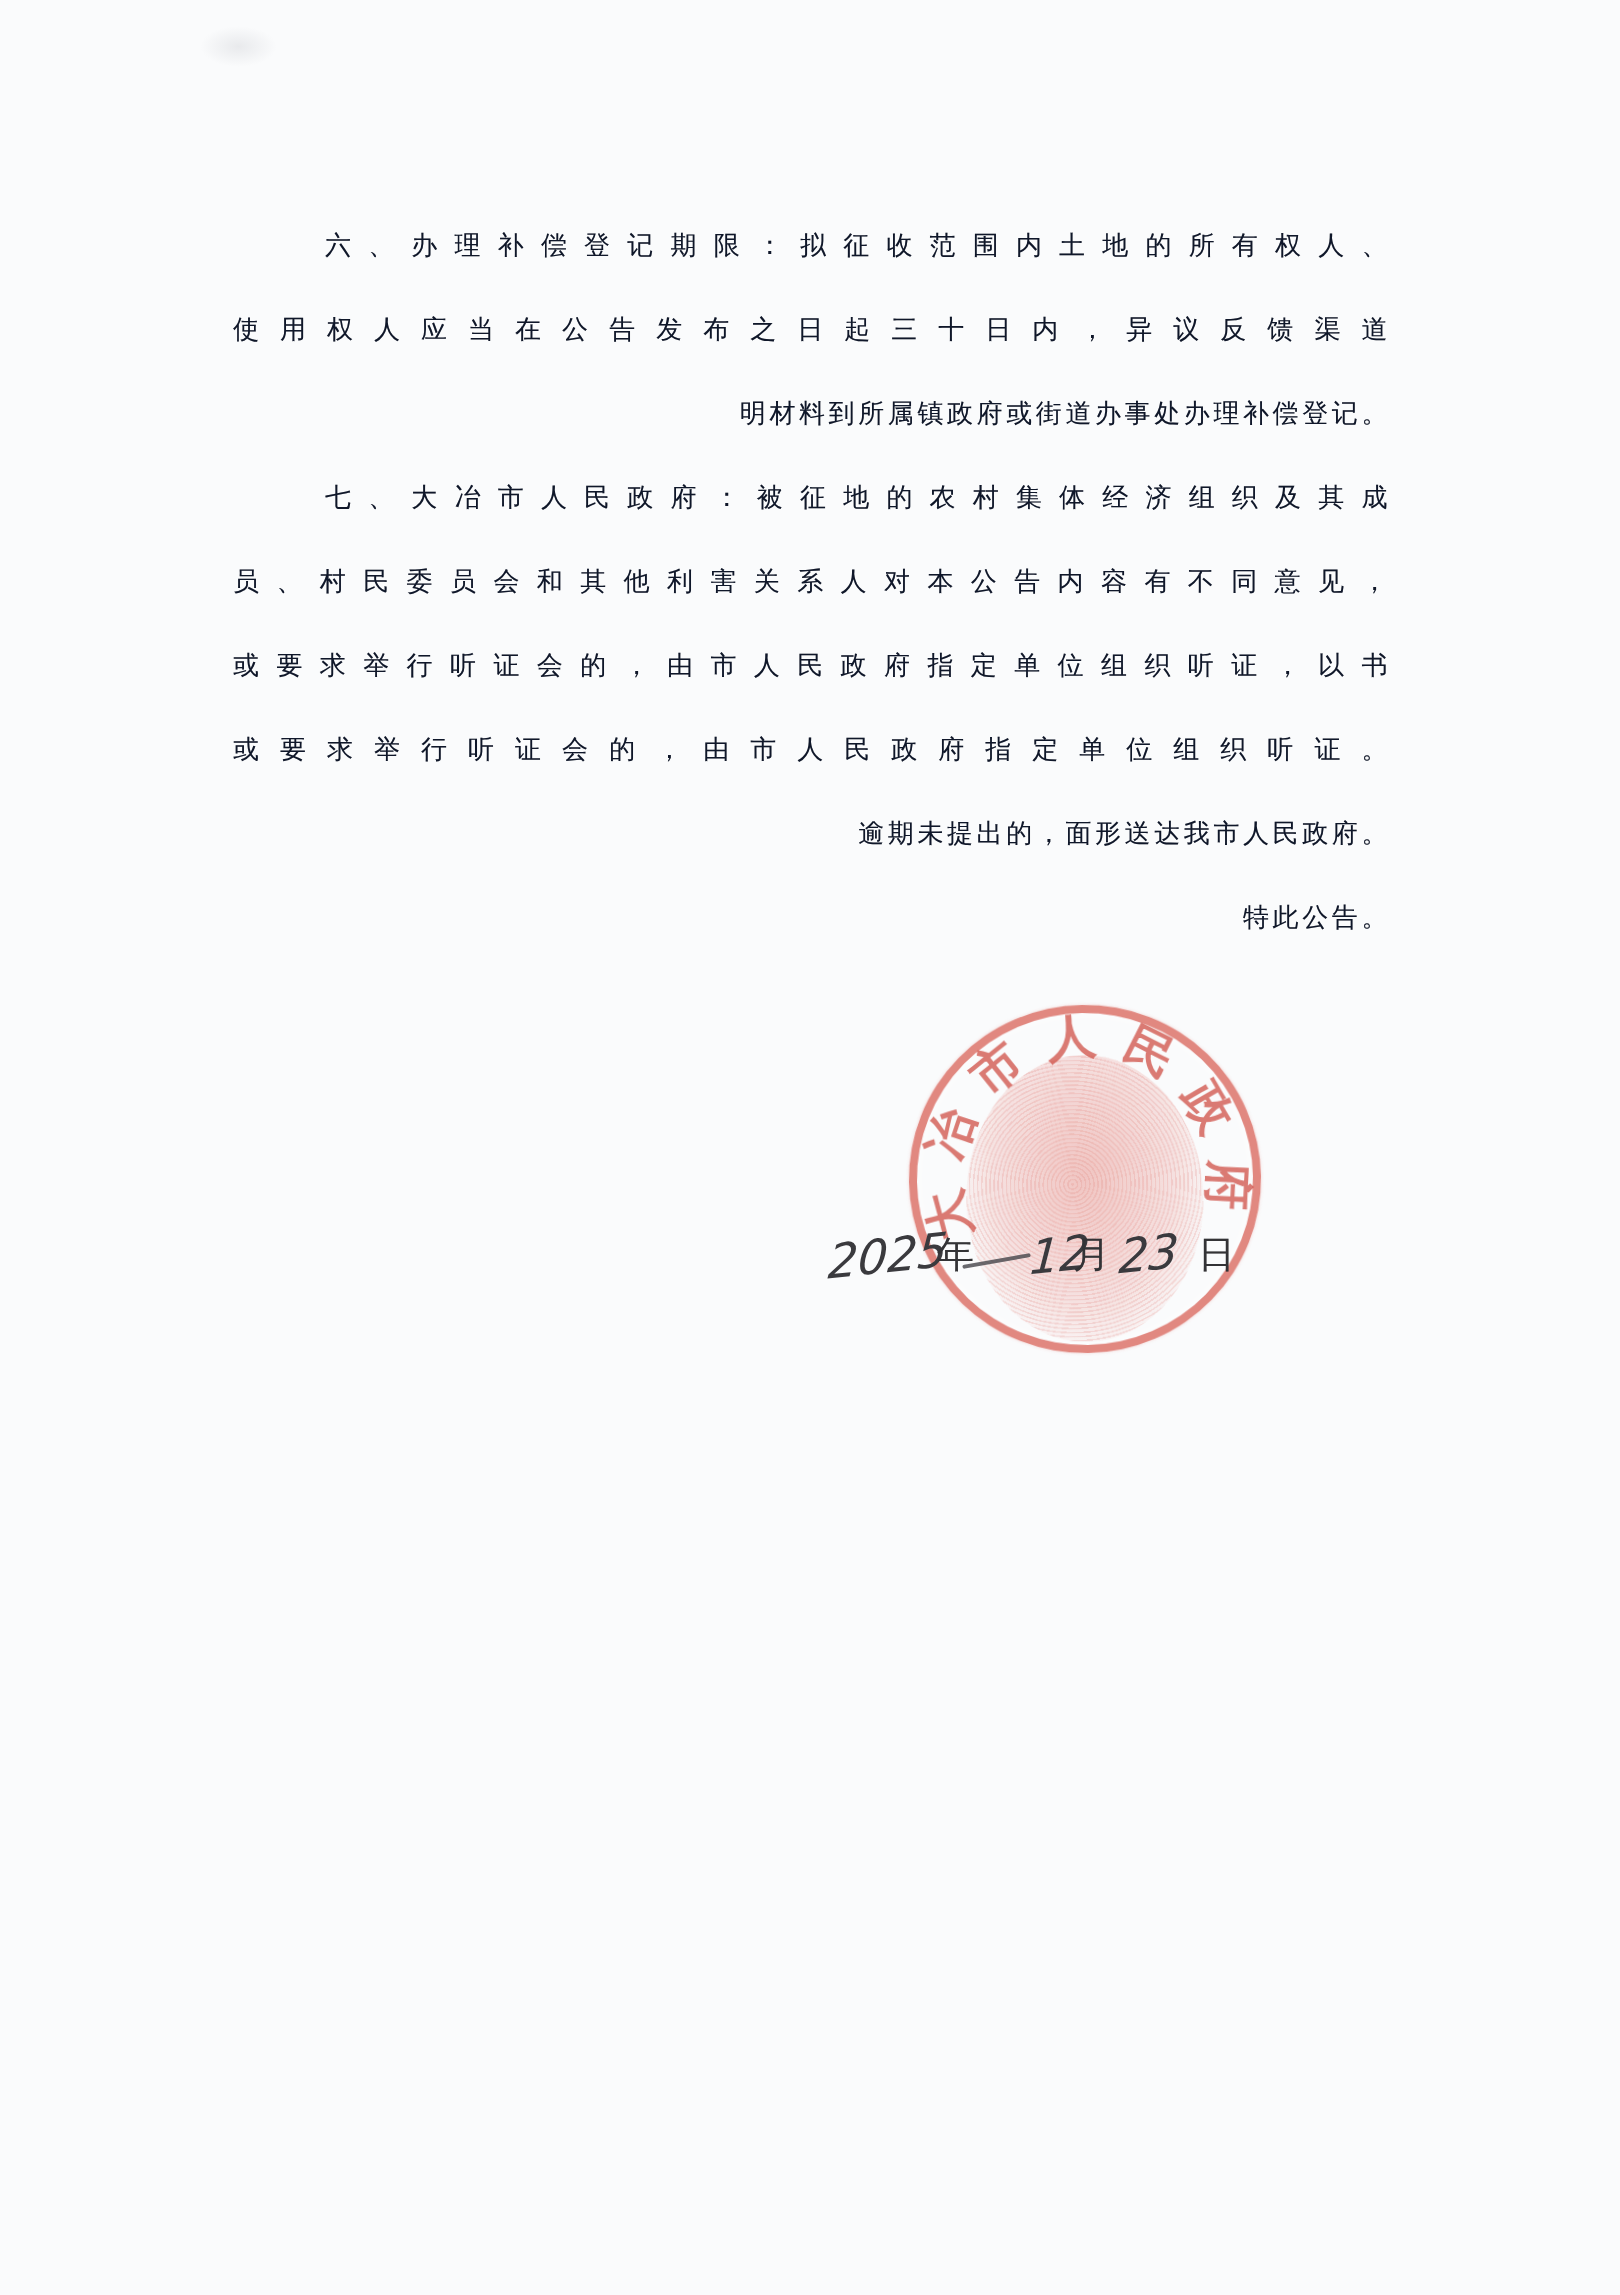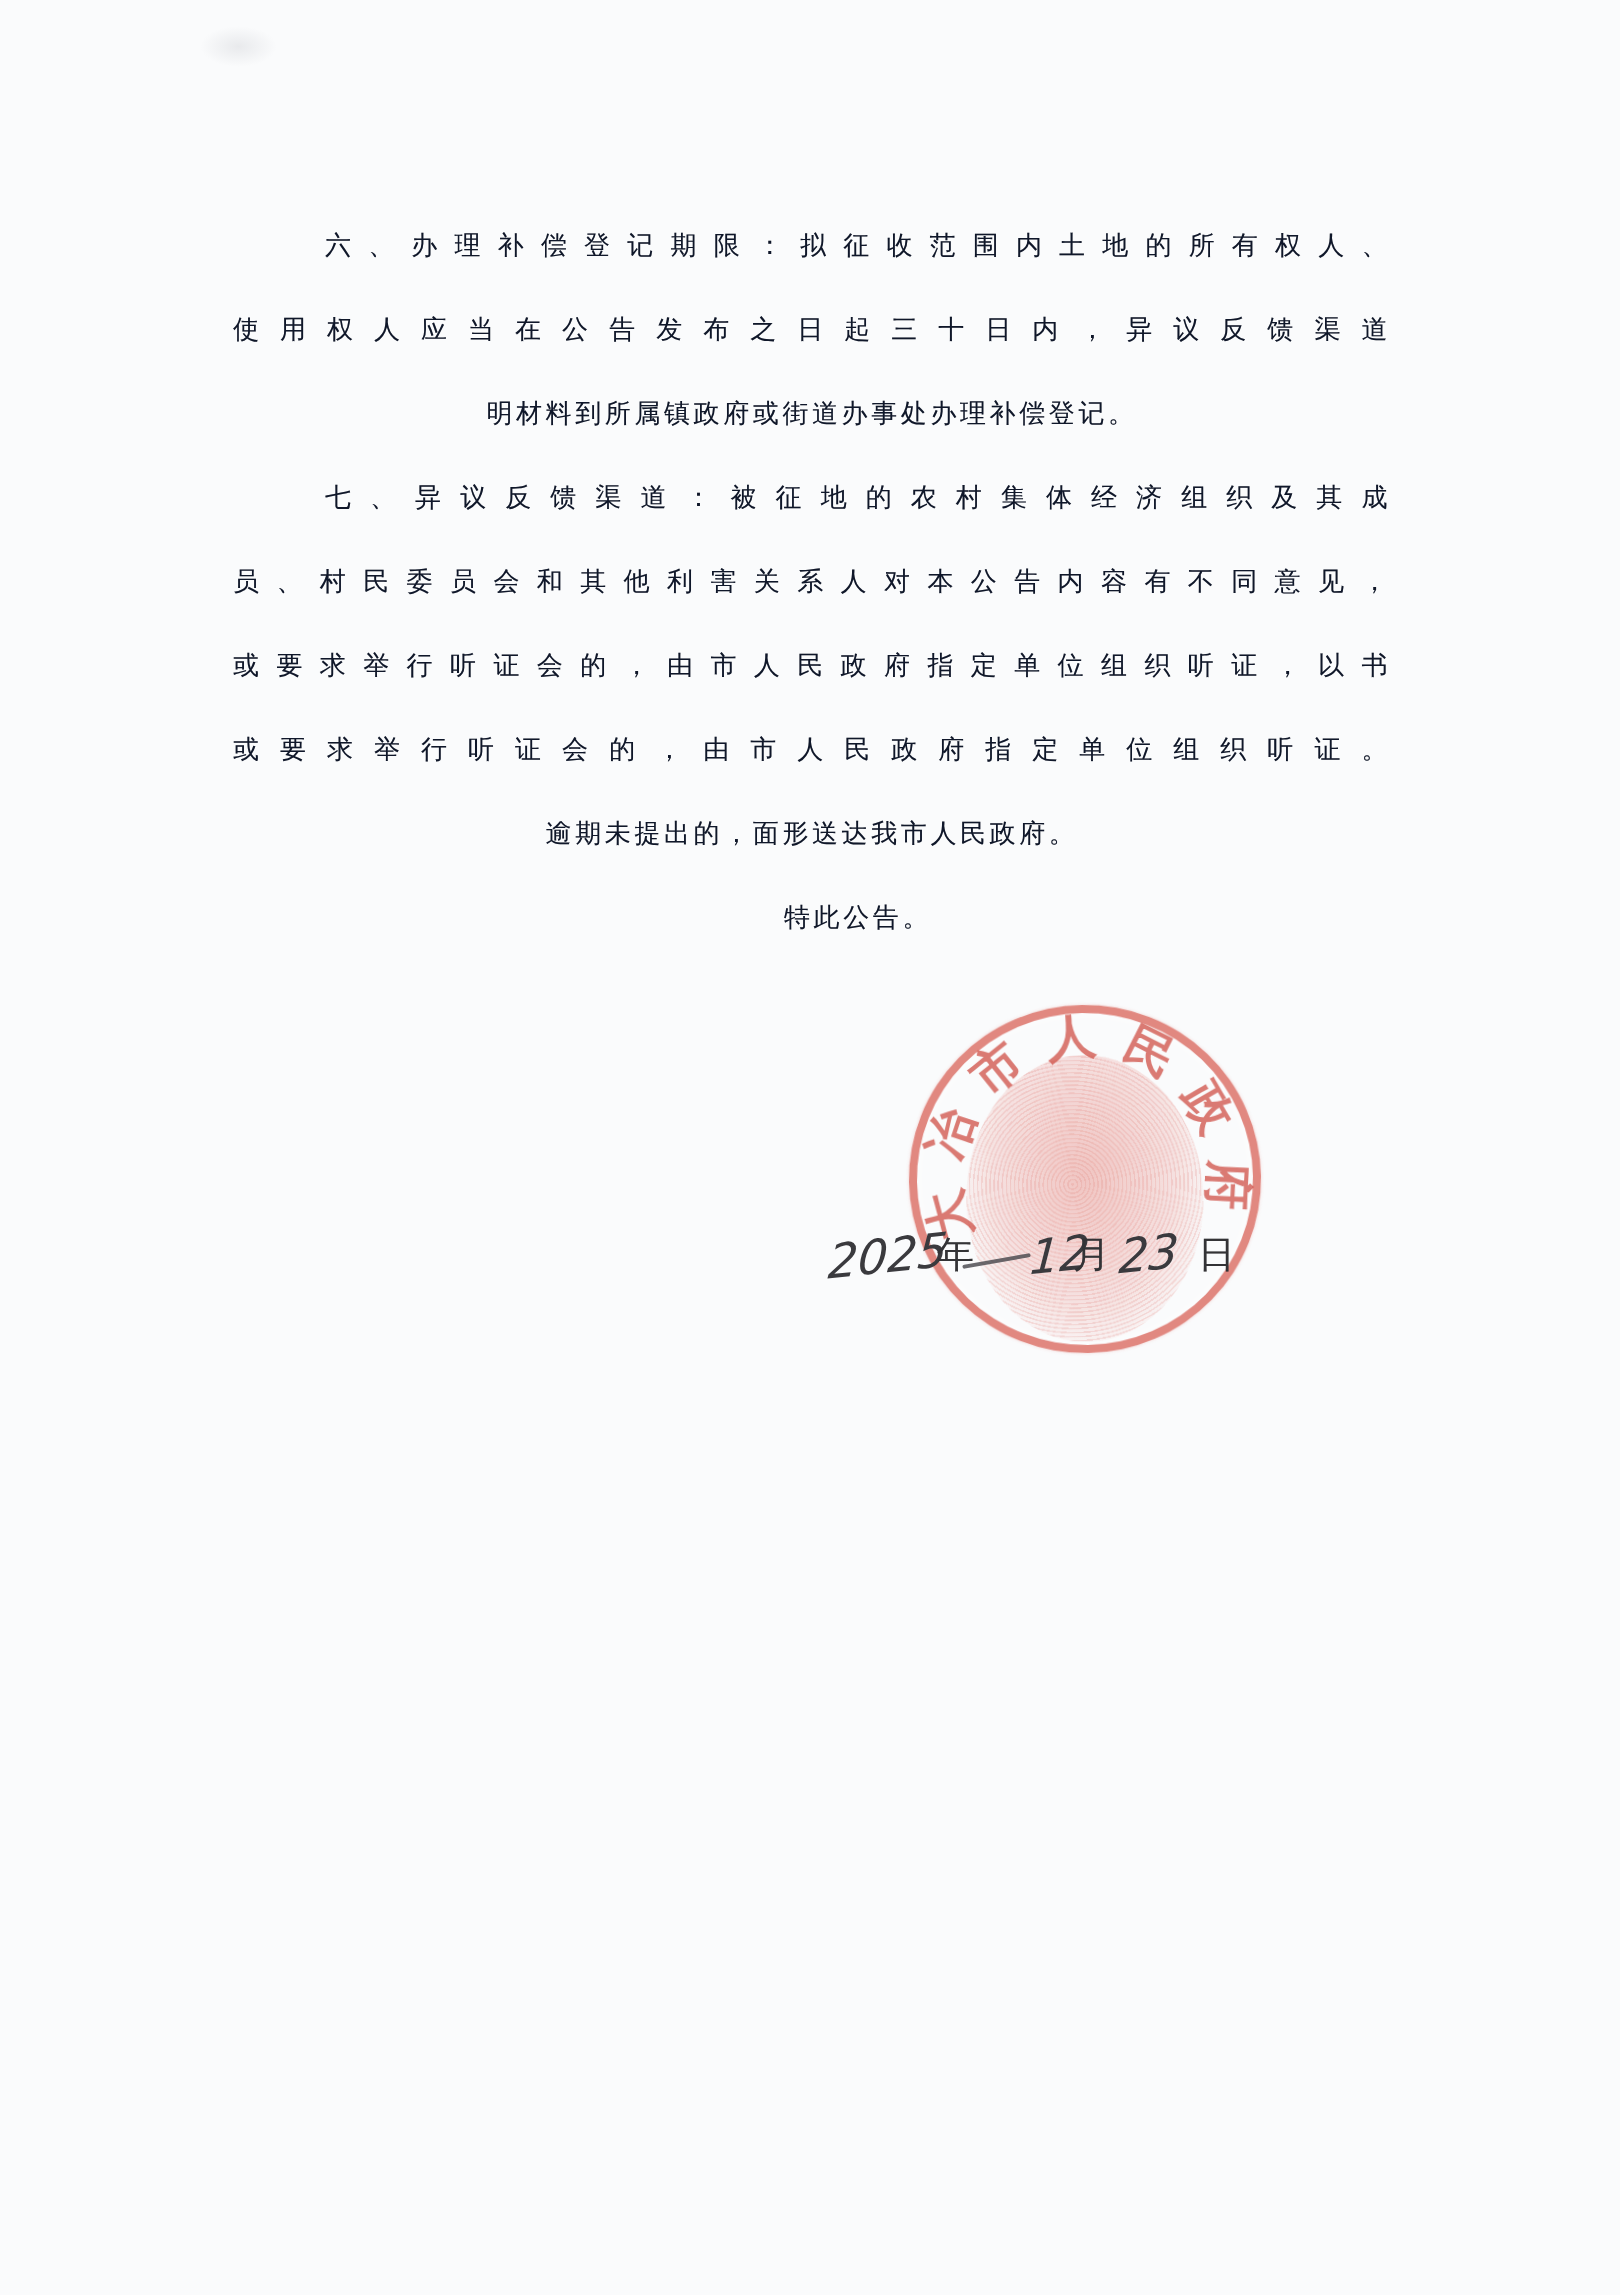--- a/index.html
+++ b/index.html
@@ -14,21 +14,21 @@
   .smudge{
     position:absolute;left:200px;top:26px;width:77px;height:41px;
     background:radial-gradient(ellipse at center, rgba(125,128,140,0.14), transparent 70%);
   }
   
   .doc-text{
     position:absolute;left:233px;top:204px;width:1158px;
     font-size:26px;color:#0f172a;letter-spacing:3.6px;
     text-shadow:0 0 0.5px rgba(40,40,40,0.35);
   }
-  .line{height:84px;line-height:84px;white-space:normal;text-align:center;}
+  .line{height:84px;line-height:84px;white-space:normal;text-align:right;}
   .line.justify{text-align:justify;text-align-last:justify;text-justify:inter-character;}
   .line.indent{padding-left:92px;}
   
   .seal{
     position:absolute;left:909px;top:1005px;width:354px;height:349px;
     z-index:1;
     filter:blur(0.6px);
     transform:rotate(-1deg);
   }
   .seal-ring{
@@ -80,21 +80,21 @@
 </style>
 </head>
 <body>
 
 <div class="smudge"></div>
 
 <div class="doc-text">
     <div class="line indent justify">六、办理补偿登记期限：拟征收范围内土地的所有权人、</div>
     <div class="line justify">使用权人应当在公告发布之日起三十日内，异议反馈渠道</div>
     <div class="line">明材料到所属镇政府或街道办事处办理补偿登记。</div>
-    <div class="line indent justify">七、异议反馈渠道：被征地的农村集体经济组织及其成</div>
+    <div class="line indent justify">七、大冶市人民政府：被征地的农村集体经济组织及其成</div>
     <div class="line justify">员、村民委员会和其他利害关系人对本公告内容有不同意见，</div>
     <div class="line justify">或要求举行听证会的，由市人民政府指定单位组织听证，以书</div>
     <div class="line justify">或要求举行听证会的，由市人民政府指定单位组织听证。</div>
     <div class="line">逾期未提出的，面形送达我市人民政府。</div>
     <div class="line indent">特此公告。</div>
   </div>
 
 <div class="seal">
   <div class="seal-ring"></div>
   <div class="seal-emblem"></div>

